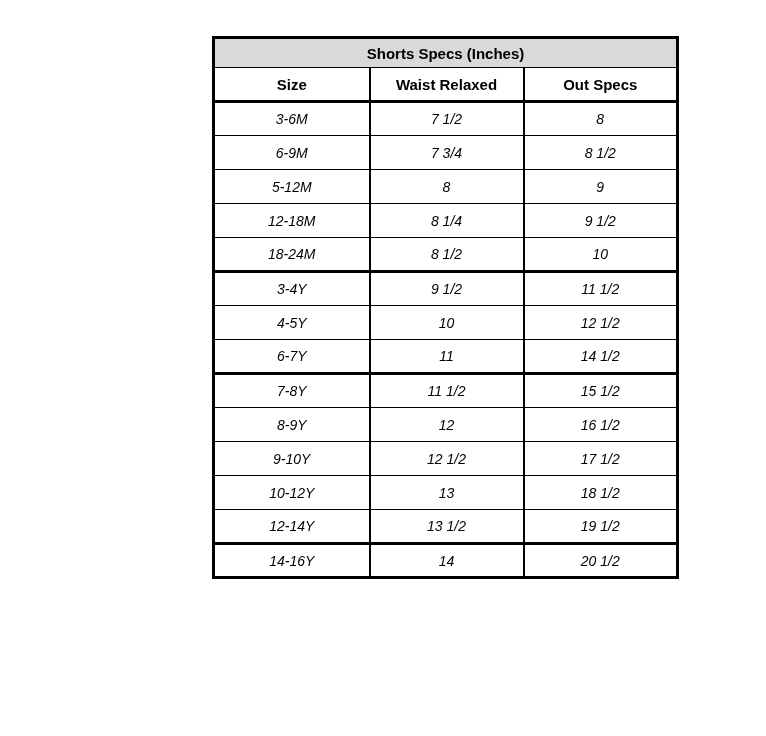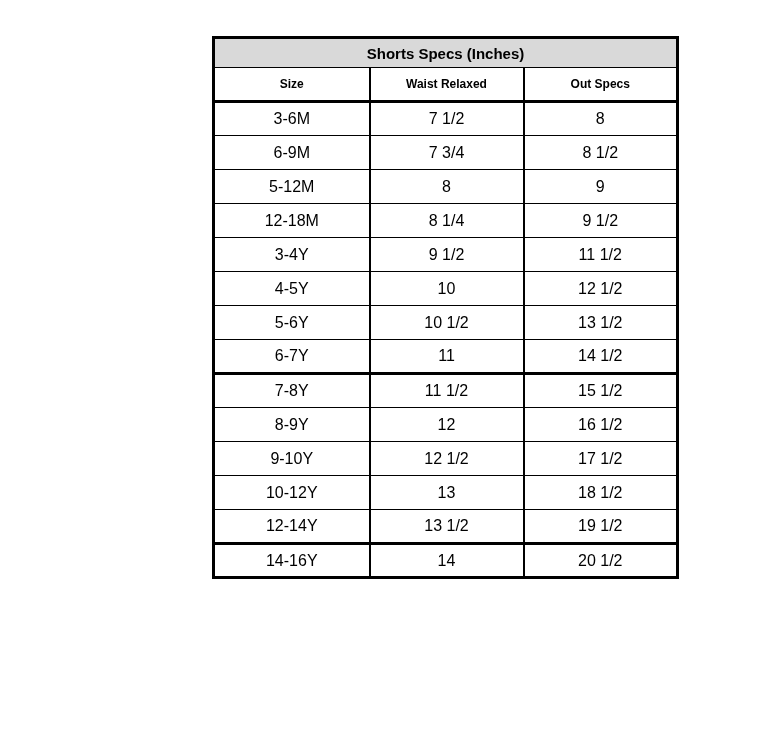--- a/index.html
+++ b/index.html
@@ -38,37 +38,38 @@
     padding: 0;
   }
   tr.title-row th {
     background: #d9d9d9;
     font-size: 15px;
     font-weight: 700;
     height: 30px;
     border-bottom: 1px solid #000000;
   }
   tr.header-row th {
-    font-size: 12px;
+    font-size: 15px;
     font-weight: 700;
     height: 34px;
     background: #ffffff;
     border-bottom: 3px solid #000000;
   }
   tbody tr {
     height: 34px;
     border-bottom: 1px solid #000000;
     background: #ffffff;
   }
   tbody tr.group-end {
     border-bottom: 3px solid #000000;
   }
   tbody td {
-    font-size: 16px;
+    font-size: 14px;
     font-weight: 400;
+    font-style: italic;
   }
 </style>
 </head>
 <body>
 
 <div class="page">
   <table class="specs">
     <colgroup>
       <col class="c1">
       <col class="c2">
@@ -98,34 +99,34 @@
         <tr>
           <td>5-12M</td>
           <td>8</td>
           <td>9</td>
         </tr>
         <tr>
           <td>12-18M</td>
           <td>8 1/4</td>
           <td>9 1/2</td>
         </tr>
+        <tr class="group-end">
+          <td>18-24M</td>
+          <td>8 1/2</td>
+          <td>10</td>
+        </tr>
         <tr>
           <td>3-4Y</td>
           <td>9 1/2</td>
           <td>11 1/2</td>
         </tr>
         <tr>
           <td>4-5Y</td>
           <td>10</td>
           <td>12 1/2</td>
-        </tr>
-        <tr>
-          <td>5-6Y</td>
-          <td>10 1/2</td>
-          <td>13 1/2</td>
         </tr>
         <tr class="group-end">
           <td>6-7Y</td>
           <td>11</td>
           <td>14 1/2</td>
         </tr>
         <tr>
           <td>7-8Y</td>
           <td>11 1/2</td>
           <td>15 1/2</td>

